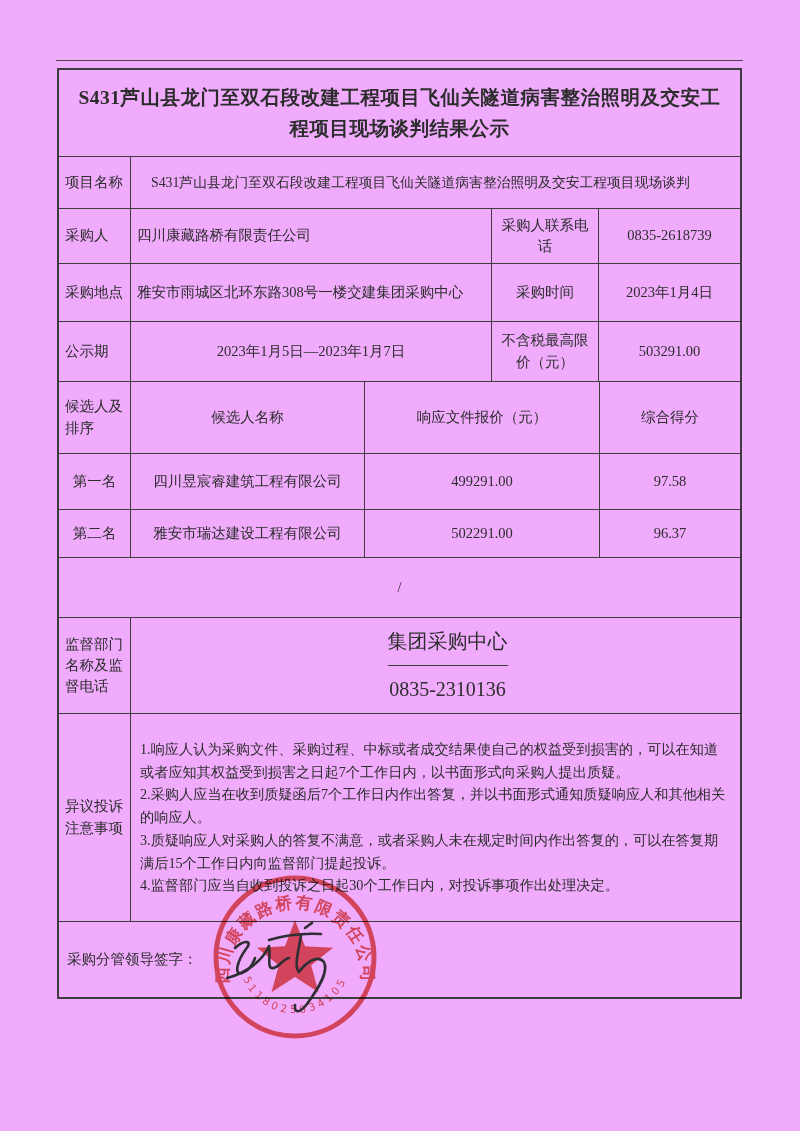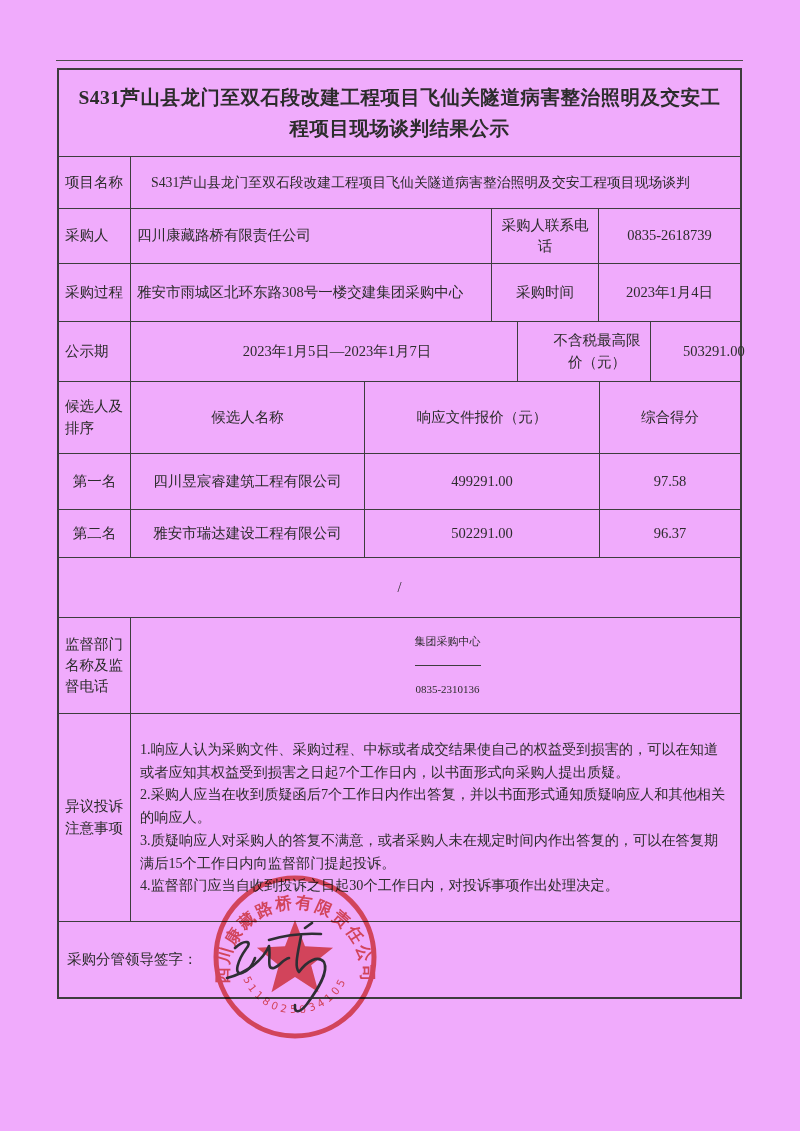--- a/index.html
+++ b/index.html
@@ -24,35 +24,35 @@
   .left{justify-content:flex-start;text-align:left;}
   .ctr{justify-content:center;text-align:center;}
   .grow{flex:1;}
   .title-row{height:87px;}
   .title-cell{flex:1;font-size:19.5px;font-weight:600;letter-spacing:.5px;
     text-align:center;line-height:1.6;padding:0 16px;}
   .r-project{height:52px;gap:16px;}
   .r-project .val{font-size:13.8px;padding-left:4px;}
   .r-purchaser{height:55px;}
   .r-location{height:58px;}
-  .r-publicity{height:60px;gap:26px;}
+  .r-publicity{height:60px;}
   .r-candhead{height:72px;}
   .r-first{height:56px;}
   .r-second{height:48px;}
   .r-other{height:60px;}
   .r-super{height:96px;gap:24px;}
   .r-objection{height:208px;}
   .r-sign{height:75px;}
   .w-c2{width:361px;flex:none;}
   .w-c3{width:107px;flex:none;}
   .k-c2{width:234px;flex:none;}
   .k-c3{width:235px;flex:none;}
   .super-right{flex:1;display:flex;flex-direction:column;padding:0;}
   .super-sub{flex:1;display:flex;align-items:center;justify-content:center;
-    box-sizing:border-box;font-size:11px;}
+    box-sizing:border-box;font-size:20px;}
   .super-sub:first-child{border-bottom:1px solid #3d3d3d;}
   .objection-body{flex:1;flex-direction:column;align-items:flex-start;justify-content:center;
     padding:6px 10px 6px 9px;font-size:14.2px;line-height:1.6;}
   .objection-body div{display:block;}
   .sign-cell{flex:1;justify-content:flex-start;padding-left:8px;font-size:14.5px;}
   .stamp{position:absolute;left:204px;top:861px;width:182px;height:192px;
     opacity:.84;mix-blend-mode:multiply;pointer-events:none;}
   .sig{position:absolute;left:213px;top:922px;width:150px;height:96px;pointer-events:none;}
 </style>
 </head>
@@ -74,21 +74,21 @@
     </div>
 
     <div class="row r-purchaser">
       <div class="cell lab">采购人</div>
       <div class="cell left w-c2">四川康藏路桥有限责任公司</div>
       <div class="cell ctr w-c3">采购人联系电话</div>
       <div class="cell ctr grow">0835-2618739</div>
     </div>
 
     <div class="row r-location">
-      <div class="cell lab">采购过程</div>
+      <div class="cell lab">采购地点</div>
       <div class="cell left w-c2">雅安市雨城区北环东路308号一楼交建集团采购中心</div>
       <div class="cell ctr w-c3">采购时间</div>
       <div class="cell ctr grow">2023年1月4日</div>
     </div>
 
     <div class="row r-publicity">
       <div class="cell lab">公示期</div>
       <div class="cell ctr w-c2">2023年1月5日—2023年1月7日</div>
       <div class="cell ctr w-c3">不含税最高限价（元）</div>
       <div class="cell ctr grow">503291.00</div>

